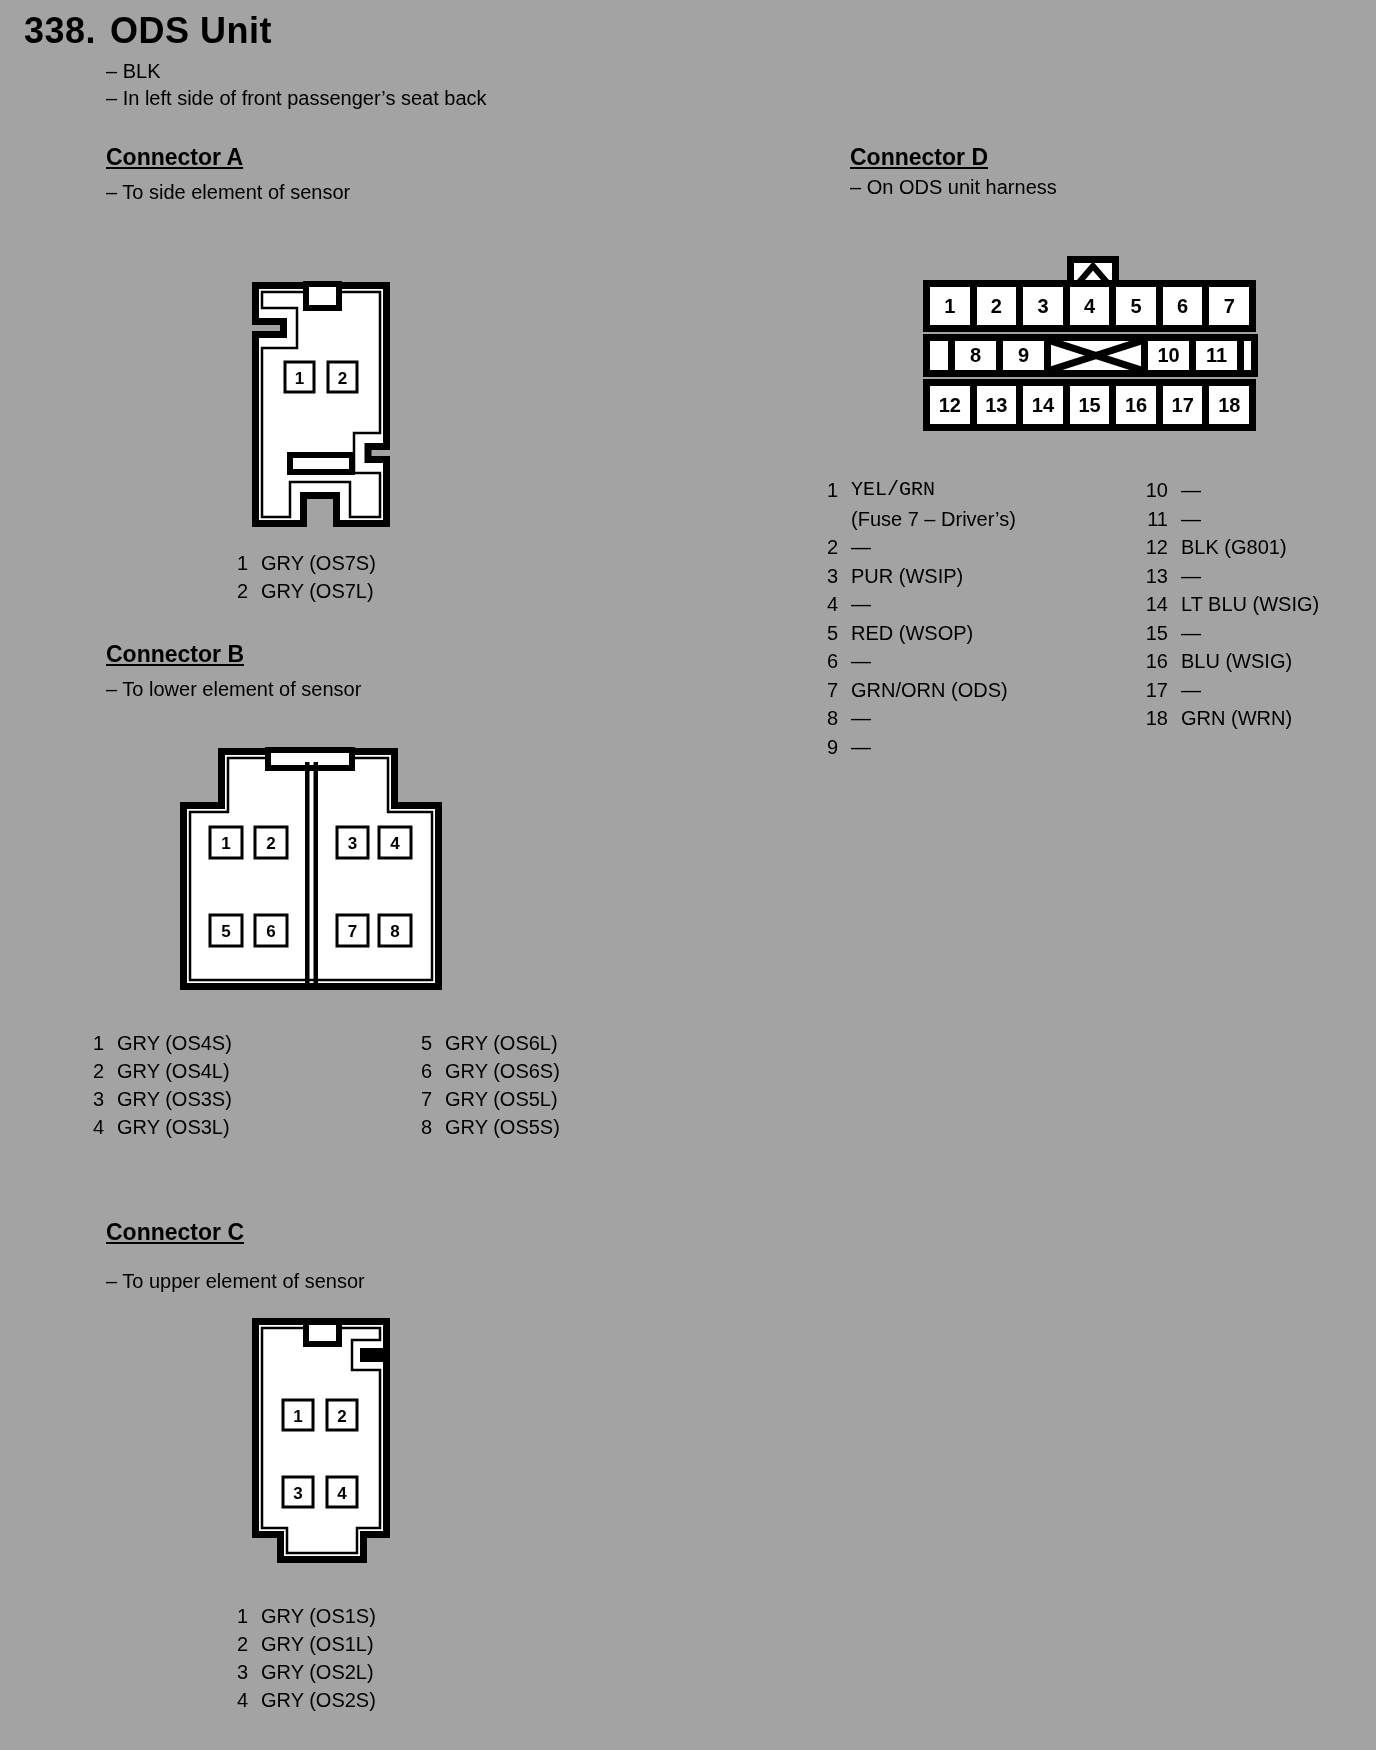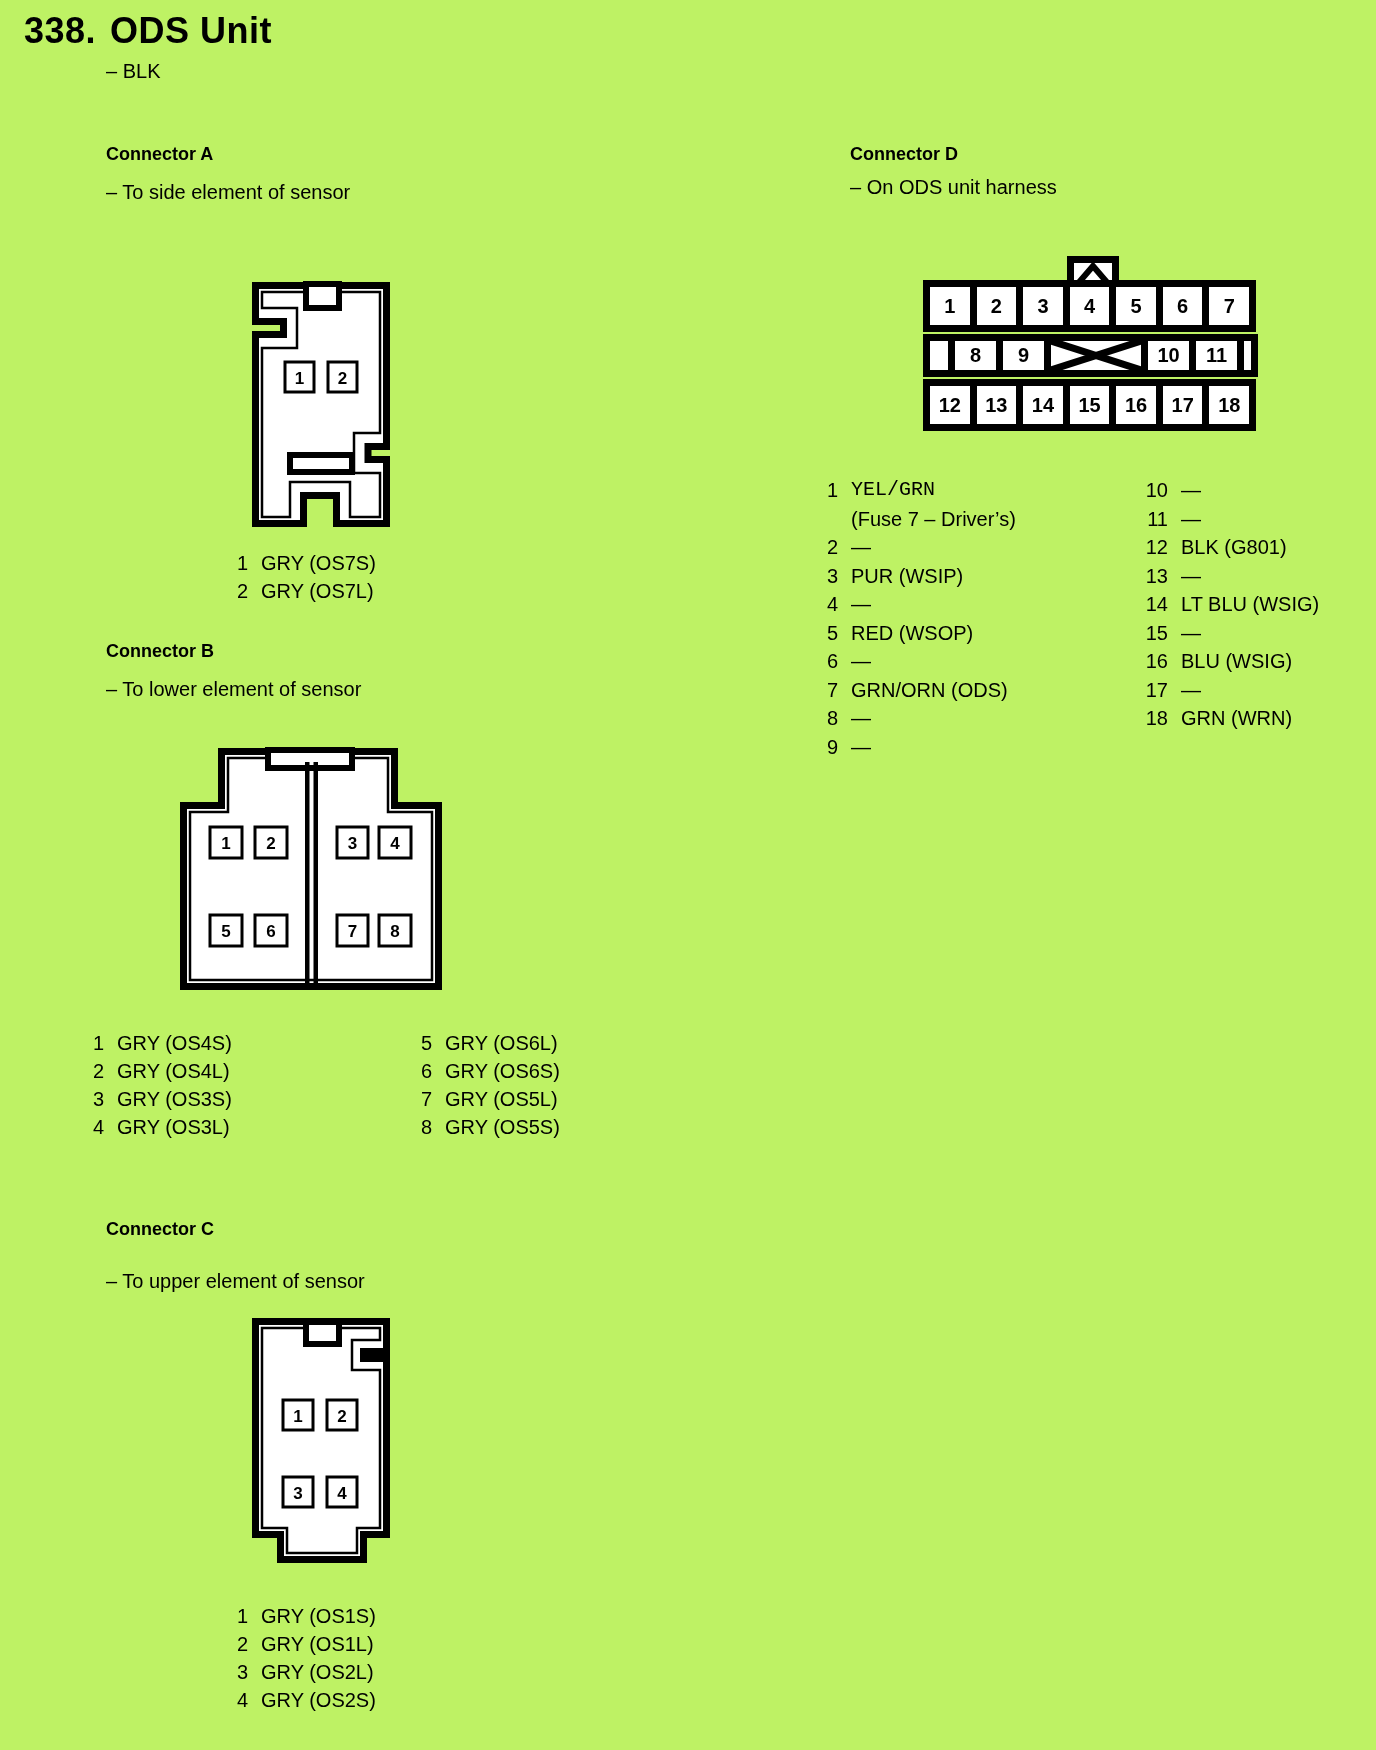--- a/index.html
+++ b/index.html
@@ -1,22 +1,22 @@
 <!DOCTYPE html>
 <html><head>
 <meta charset="utf-8">
 <style>
   html,body{margin:0;padding:0;background:#fff;}
-  #page{position:relative;width:1376px;height:1750px;background:#bef264;color:#000;
+  #page{position:relative;width:1376px;height:1750px;background:#a3a3a3;color:#000;
         font-family:"Liberation Sans",sans-serif;overflow:hidden;}
   .abs{position:absolute;}
   .h1{display:flex;font-size:36px;font-weight:bold;letter-spacing:0.5px;}
   .h1 .t{margin-left:14px;}
   .note{font-size:20px;line-height:27px;}
-  .sect-title{font-size:18px;font-weight:bold;}
+  .sect-title{font-size:23px;font-weight:bold;text-decoration:underline;}
   .sect-sub{font-size:20px;}
   .label-col{font-size:20px;}
   .lrow{display:flex;align-items:flex-start;min-height:28px;line-height:28px;}
   .dlabels .lrow{min-height:28.5px;line-height:28.5px;}
   .lnum{flex:none;text-align:right;}
   .ltext{margin-left:13px;}
   .w18{width:18px;} .w24{width:24px;} .w35{width:35px;}
   .drow{position:absolute;display:flex;background:#fff;border:7px solid #000;box-sizing:border-box;}
   .dcell{flex:1;border-right:7px solid #000;display:flex;align-items:center;justify-content:center;
          font-size:20px;font-weight:bold;}
@@ -32,20 +32,21 @@
 </head>
 <body>
 
 <div id="page">
 
   <div class="abs h1" style="left:24px;top:10px;">
     <span>338.</span>
     <span class="t">ODS Unit</span>
   </div>
   <div class="abs note" style="left:106px;top:58px;">– BLK</div>
+  <div class="abs note" style="left:106px;top:85px;">– In left side of front passenger’s seat back</div>
 
   <div class="abs sect-title" style="left:106px;top:144px;">Connector A</div>
   <div class="abs sect-sub" style="left:106px;top:181px;text-align:center;">– To side element of sensor</div>
 
   <div class="abs sect-title" style="left:850px;top:144px;">Connector D</div>
   <div class="abs sect-sub" style="left:850px;top:176px;">– On ODS unit harness</div>
 
   <svg class="abs" style="left:240px;top:250px;" width="170" height="290" viewBox="240 250 170 290">
     <path d="M 255.5 285.5 H 386.5 V 446.5 H 368 V 459.5 H 386.5 V 523.5 H 336.5 V 495.5 H 303.5 V 523.5 H 255.5 V 334.5 H 283.5 V 321.5 H 255.5 Z" fill="#fff" stroke="#000" stroke-width="7"></path>
     <path d="M 262 292 H 380 V 433 H 354 V 473 H 380 V 517 H 350 V 482 H 290 V 517 H 262 V 348 H 297 V 308 H 262 Z" fill="none" stroke="#000" stroke-width="2.5"></path>

